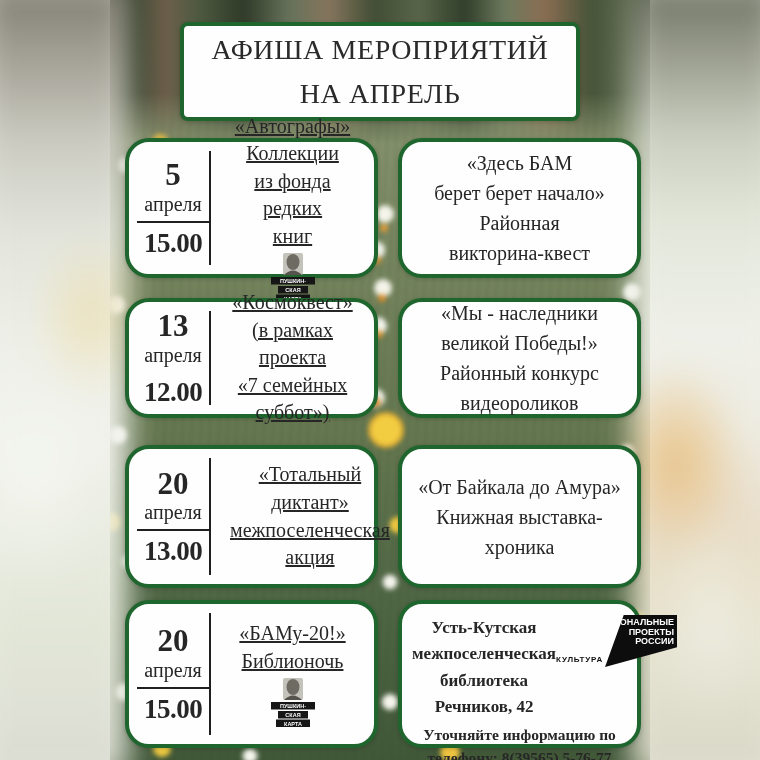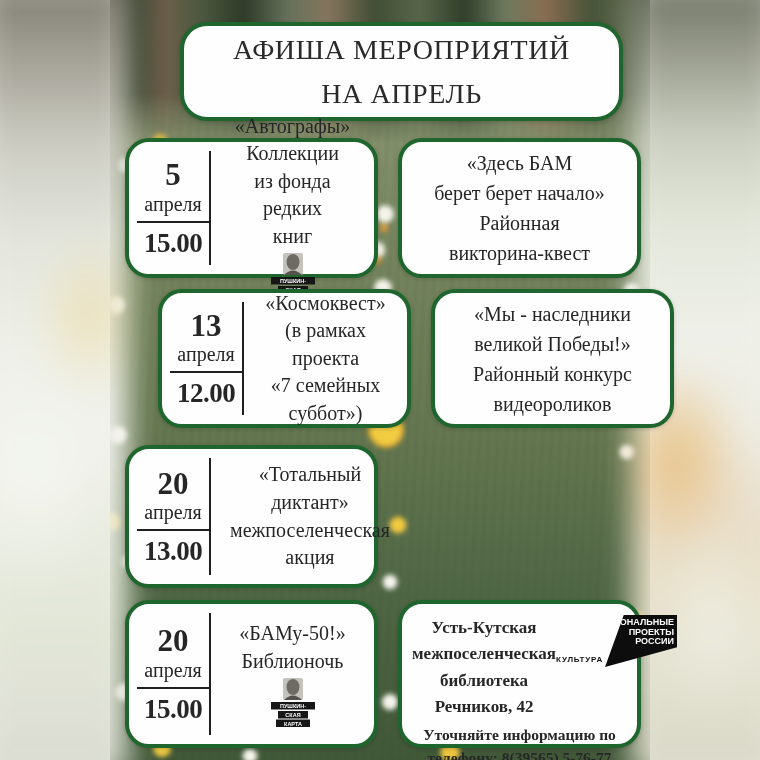--- a/index.html
+++ b/index.html
@@ -61,36 +61,36 @@
       linear-gradient(180deg,#9aa381 0%,#8b9672 14%,#798861 32%,#687a52 55%,#526947 76%,#415838 100%);
   }
   .forest{position:absolute;left:-14px;right:-14px;top:-14px;height:158px;filter:blur(5px);
     background:linear-gradient(90deg,#5f6b51 0%,#3a452f 7%,#6e5f4b 12%,#4e5a40 18%,#2f3a28 26%,#66725a 34%,#86755d 41%,#414e35 49%,#586549 57%,#313e2a 65%,#6d7a5e 72%,#8a6d52 79%,#475439 87%,#5c684d 94%,#3c4930 100%);
     -webkit-mask-image:linear-gradient(180deg,#000 68%, transparent 100%);
     mask-image:linear-gradient(180deg,#000 68%, transparent 100%);
   }
   
   .card{position:absolute;box-sizing:border-box;background:#fefefe;border:4px solid #1e662e;
     border-radius:24px;box-shadow:0 1px 4px rgba(0,0,0,0.18);z-index:5;}
-  .title-card{left:180px;top:22px;width:443px;height:99px;border-radius:27px;
+  .title-card{left:180px;top:22px;width:400px;height:99px;border-radius:8px;
     display:flex;align-items:center;justify-content:center;font-family:Liberation Serif, serif;}
   .title-text{white-space:pre-line;text-align:center;font-size:28px;line-height:1.55;
     letter-spacing:0.6px;color:#2a2a2a;}
   .left-card{left:125px;width:253px;display:flex;}
   .right-card{left:398px;width:243px;display:flex;align-items:center;justify-content:center;}
-  .r1{top:138px;height:140px;} .r2{top:289px;height:139px;margin-left:33px;}
+  .r1{top:138px;height:140px;} .r2{top:298px;height:120px;}
   .r3{top:445px;height:143px;} .r4{top:600px;height:148px;}
   .date-col{flex:0 0 72px;margin:9px 0;border-right:2px solid #1f1f1f;
     display:flex;flex-direction:column;align-items:center;justify-content:center;padding-left:8px;}
   .date-num{font-size:31px;font-weight:600;line-height:1.05;}
   .date-month{font-size:20px;margin-top:1px;}
   .date-rule{width:100%;height:2px;background:#1f1f1f;margin:5px 0 6px 0;}
   .date-time{font-size:27px;font-weight:700;letter-spacing:-0.5px;line-height:1.05;}
   .name-col{flex:1;display:flex;flex-direction:column;align-items:center;justify-content:center;
-    text-align:center;padding:4px 19px;}
+    text-align:center;padding:4px 19px;text-decoration:underline;}
   .event-name{white-space:pre-line;font-size:20px;line-height:1.38;}
   .event-desc{white-space:pre-line;font-size:20px;line-height:1.5;text-align:center;padding:4px 8px;}
   
   .pushkin{margin-top:3px;flex:0 0 auto;}
   .pushkin text{font-family:"Liberation Sans","DejaVu Sans",sans-serif;font-weight:bold;fill:#ffffff;}
   
   .info-card{left:398px;width:243px;display:block;padding:9px 10px 6px 10px;}
   .info-top{display:flex;align-items:flex-start;}
   .info-org{flex:1;white-space:pre-line;text-align:center;font-size:17px;font-weight:600;line-height:1.55;padding-top:2px;}
   .np-col{flex:0 0 76px;display:flex;flex-direction:row;align-items:flex-end;padding-top:2px;}
@@ -182,30 +182,35 @@
       <div class="date-rule"></div>
       <div class="date-time">13.00</div>
     </div>
     <div class="name-col">
       <div class="event-name">«Тотальный
 диктант»
 межпоселенческая
 акция</div>
     </div>
   </div>
+  <div class="card right-card r3">
+    <div class="event-desc">«От Байкала до Амура»
+Книжная выставка-
+хроника</div>
+  </div>
 
   <div class="card left-card r4">
     <div class="date-col">
       <div class="date-num">20</div>
       <div class="date-month">апреля</div>
       <div class="date-rule"></div>
       <div class="date-time">15.00</div>
     </div>
     <div class="name-col">
-      <div class="event-name">«БАМу-50!»
+      <div class="event-name">«БАМу-20!»
 Библионочь</div>
       <svg class="pushkin" width="48" height="50" viewBox="0 0 48 50">
         <rect x="14" y="0" width="20" height="22" rx="2" fill="#c3c3bb"></rect>
         <ellipse cx="24" cy="9" rx="6.5" ry="8" fill="#6d6b62"></ellipse>
         <path d="M15 22 Q24 13 33 22 Z" fill="#55534c"></path>
         <rect x="2" y="24" width="44" height="7.5" fill="#161616"></rect>
         <text x="24" y="30" font-size="5.5" text-anchor="middle">ПУШКИН-</text>
         <rect x="9" y="33" width="30" height="7.5" fill="#161616"></rect>
         <text x="24" y="39" font-size="5.5" text-anchor="middle">СКАЯ</text>
         <rect x="7" y="41.5" width="34" height="7.5" fill="#161616"></rect>

